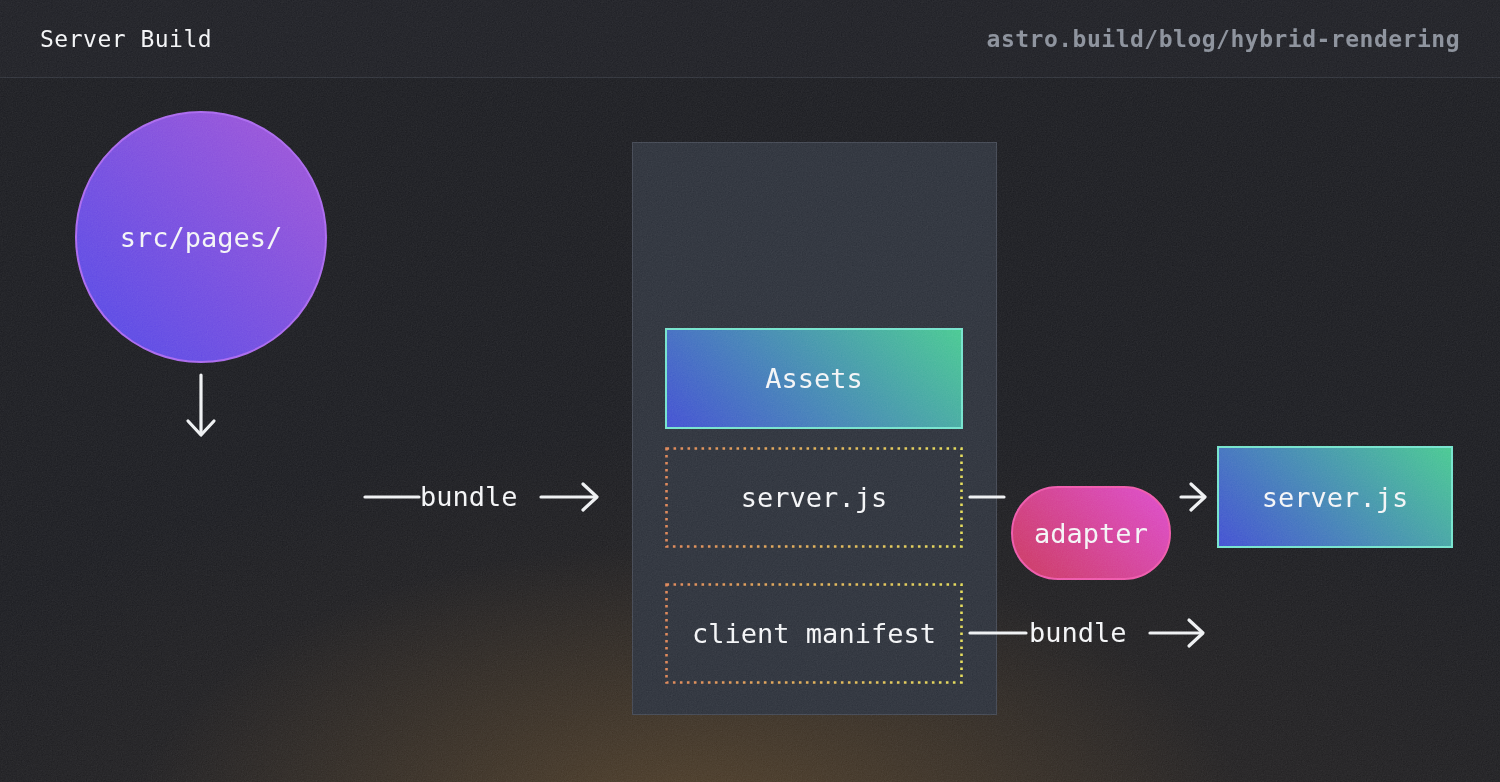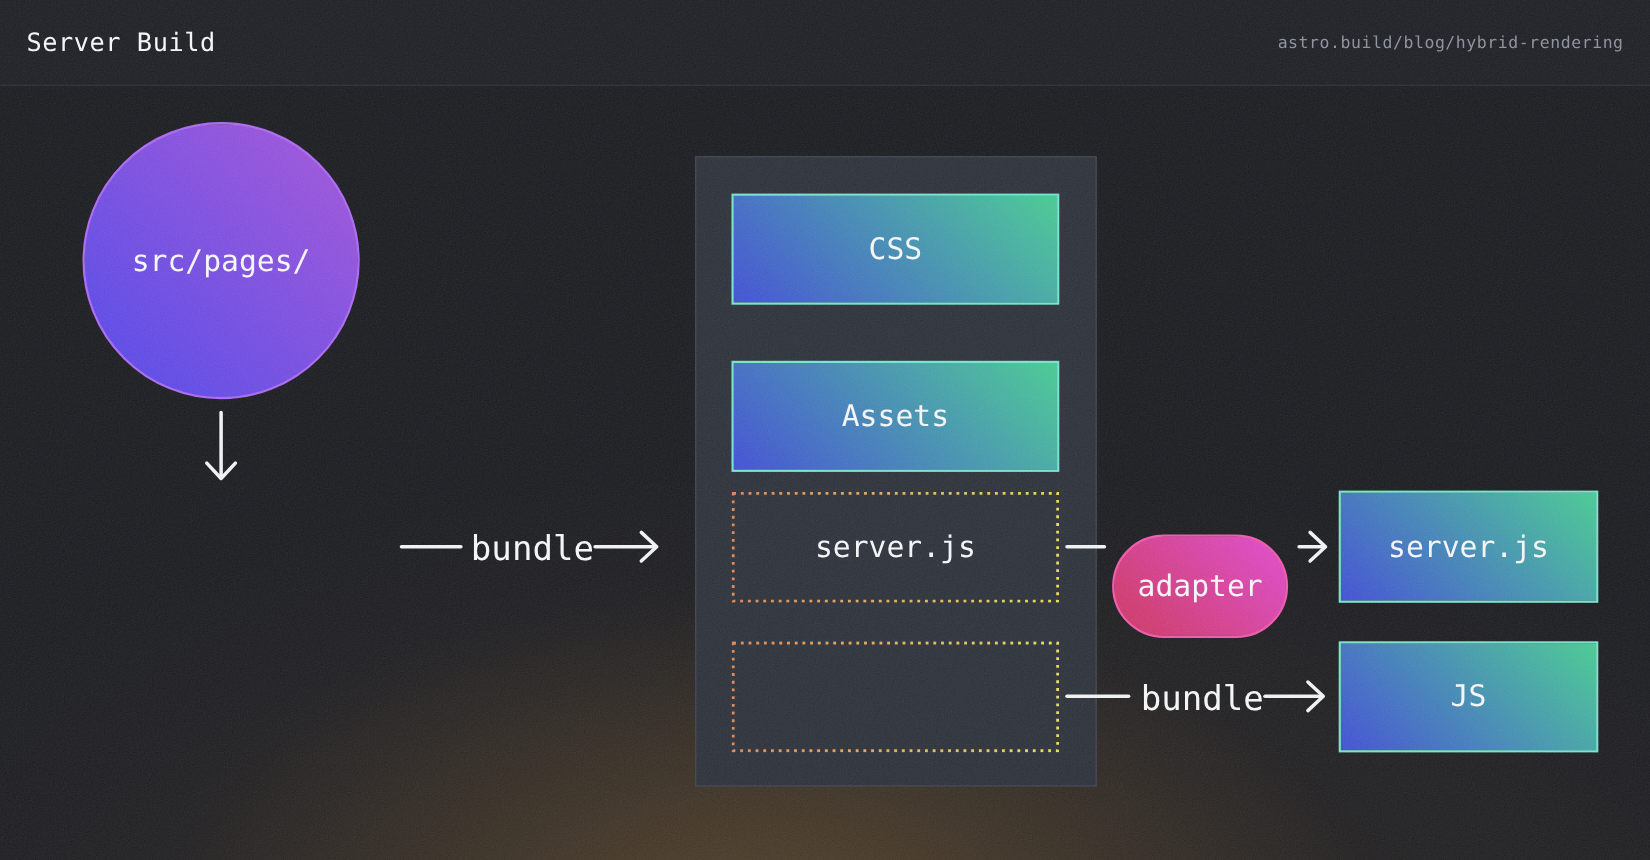--- a/index.html
+++ b/index.html
@@ -15,23 +15,23 @@
   html,body{background:#0d0e11;}
   body{font-family:"DejaVu Sans Mono","Liberation Mono",monospace;}
   #canvas{position:relative;width:1500px;height:782px;margin:0 auto;overflow:hidden;
     background:var(--background);}
   .glow{position:absolute;inset:0;z-index:0;pointer-events:none;
     background:
       radial-gradient(820px 420px at 46% 106%, rgba(158,112,48,.34), rgba(158,112,48,0) 68%),
       radial-gradient(1400px 700px at 52% 118%, rgba(120,85,40,.16), rgba(120,85,40,0) 72%);}
   .titlebar{position:absolute;left:0;top:0;width:100%;height:78px;z-index:3;
     background:var(--header-bg);border-bottom:1px solid var(--header-divider);
-    display:flex;align-items:center;justify-content:space-between;padding:0 24px;}
+    display:flex;align-items:center;justify-content:space-between;padding:0 40px;}
   .titlebar .title{color:var(--node-text);font-size:23px;letter-spacing:.5px;}
-  .titlebar .url{color:var(--muted-text);font-size:15px;letter-spacing:.5px;}
+  .titlebar .url{color:var(--muted-text);font-size:23px;letter-spacing:.5px;font-weight:bold;}
   .stage{position:absolute;inset:0;z-index:1;}
   .panel{position:absolute;left:632px;top:142px;width:365px;height:573px;
     background:var(--panel-bg);border:1px solid var(--panel-border);}
   .node{position:absolute;display:flex;align-items:center;justify-content:center;
     color:var(--node-text);font-size:27px;z-index:2;}
   .grad-teal{background:linear-gradient(45deg,var(--teal-grad-start) 0%,var(--teal-grad-end) 100%);
     border:2px solid var(--teal-border);}
   .circle{left:75px;top:111px;width:252px;height:252px;border-radius:50%;
     background:linear-gradient(45deg,var(--purple-grad-start) 0%,var(--purple-grad-end) 100%);
     border:2px solid var(--purple-border);}
@@ -41,22 +41,22 @@
   .dashed{background:transparent;border:none;}
   .dashed .dots{position:absolute;inset:0;pointer-events:none;}
   .dashed span{position:relative;}
   .n-route{left:48px;top:445px;width:302px;height:102px;}
   .n-css{left:665px;top:176px;width:298px;height:101px;}
   .n-assets{left:665px;top:311px;width:298px;height:101px;margin-top:17px;}
   .n-serverbundle{left:665px;top:447px;width:298px;height:101px;}
   .n-clientmanifest{left:665px;top:583px;width:298px;height:101px;}
   .n-serverout{left:1217px;top:446px;width:236px;height:102px;}
   .n-jsout{left:1217px;top:583px;width:236px;height:101px;}
-  .edge-label{position:absolute;color:var(--node-text);font-size:31px;z-index:2;
-    text-align:right;width:120px;}
+  .edge-label{position:absolute;color:var(--node-text);font-size:27px;z-index:2;
+    text-align:left;width:120px;}
   .lbl-bundle-left{left:420px;top:481px;}
   .lbl-bundle-right{left:1029px;top:617px;}
   .connectors{position:absolute;inset:0;z-index:2;pointer-events:none;}
   .connectors line,.connectors polyline{stroke:var(--arrow);stroke-width:3.2;
     fill:none;stroke-linecap:round;stroke-linejoin:round;}
   .grain{position:absolute;inset:0;z-index:8;pointer-events:none;opacity:.5;}
 </style>
 </head>
 <body>
 
@@ -111,54 +111,49 @@
       </g>
     </svg>
 
     <div class="node circle">
       <span>src/pages/</span>
     </div>
 
 
     <div class="edge-label lbl-bundle-left">bundle</div>
 
-    <div class="node grad-teal n-css">
-      <span>CSS</span>
-    </div>
 
     <div class="node grad-teal n-assets">
       <span>Assets</span>
     </div>
 
     <div class="node dashed n-serverbundle">
       <svg class="dots" width="298" height="101" aria-hidden="true">
         <rect x="1.5" y="1.5" width="295" height="98" fill="none" stroke="url(#dotgrad)" stroke-width="2.6" stroke-dasharray="2.6 4.4"></rect>
       </svg>
       <span>server.js</span>
     </div>
 
     <div class="node dashed n-clientmanifest">
       <svg class="dots" width="298" height="101" aria-hidden="true">
         <rect x="1.5" y="1.5" width="295" height="98" fill="none" stroke="url(#dotgrad)" stroke-width="2.6" stroke-dasharray="2.6 4.4"></rect>
       </svg>
+      <span>client manifest</span>
     </div>
 
     <div class="node pill">
       <span>adapter</span>
     </div>
 
     <div class="node grad-teal n-serverout">
       <span>server.js</span>
     </div>
 
     <div class="edge-label lbl-bundle-right">bundle</div>
 
-    <div class="node grad-teal n-jsout">
-      <span>JS</span>
-    </div>
 
   </div>
 
   <svg class="grain" width="1500" height="782" aria-hidden="true">
     <filter id="grainF">
       <feTurbulence type="fractalNoise" baseFrequency="0.8" numOctaves="3" stitchTiles="stitch"></feTurbulence>
       <feColorMatrix type="matrix" values="0 0 0 0 1  0 0 0 0 1  0 0 0 0 1  0.10 0.10 0.10 0 0"></feColorMatrix>
     </filter>
     <rect width="1500" height="782" filter="url(#grainF)"></rect>
   </svg>

